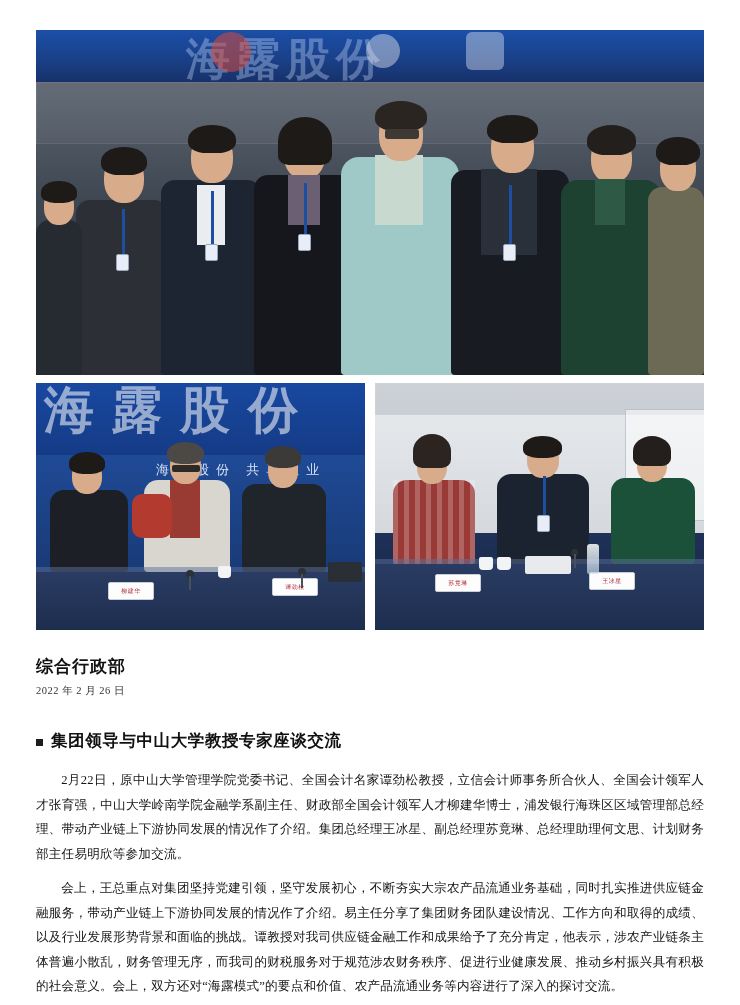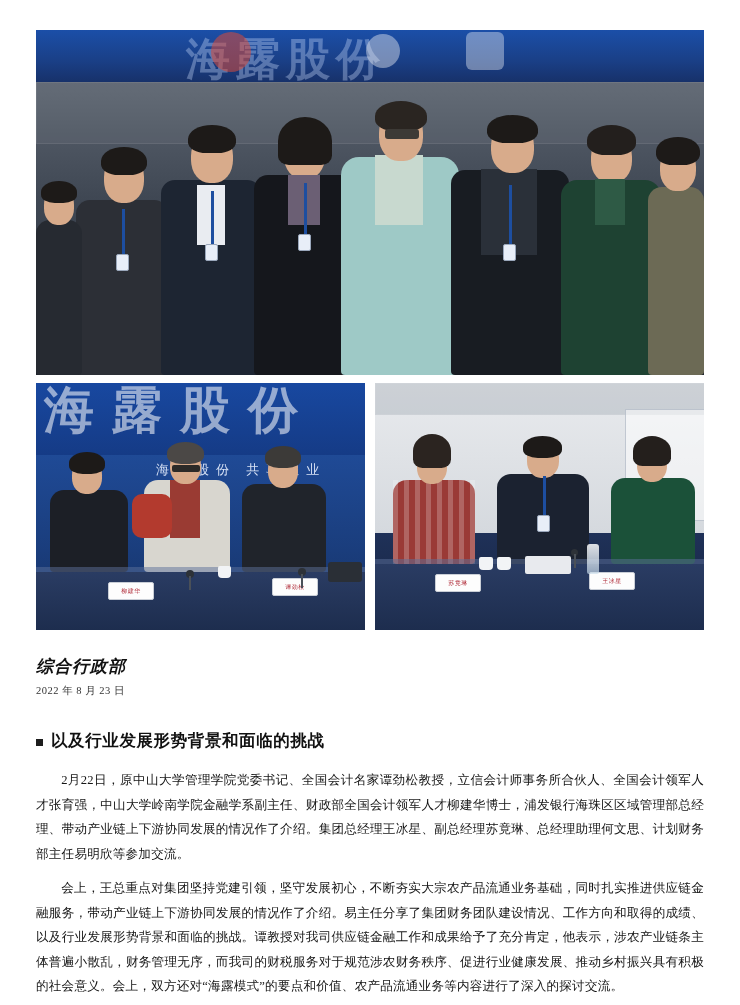--- a/index.html
+++ b/index.html
@@ -160,21 +160,20 @@
     margin-top: 26px;
   }
   .dept-block {
     line-height: 1.35;
   }
   .dept-name {
     font-size: 17px;
     font-weight: bold;
     letter-spacing: 1px;
     color: #111;
-    font-style: italic;
   }
   .dept-date {
     font-size: 10.5px;
     color: #333;
     margin-top: 5px;
     letter-spacing: .5px;
   }
   .issue-badge {
     background: #173e7c;
     color: #ffffff;
@@ -374,27 +373,27 @@
       <div class="mic-stem" style="left:199px;bottom:62px;height:14px;"></div>
       <div class="bottle" style="left:212px;bottom:56px;height:30px;"></div>
       <div class="cup" style="left:104px;bottom:60px;width:14px;height:13px;"></div>
       <div class="cup" style="left:122px;bottom:60px;width:14px;height:13px;"></div>
     </div>
   </div>
 
   <div class="meta-row">
     <div class="dept-block">
       <div class="dept-name">综合行政部</div>
-      <div class="dept-date">2022 年 8 月 23 日</div>
+      <div class="dept-date">2022 年 2 月 26 日</div>
     </div>
   </div>
 
   <div class="headline-row">
     <span class="bullet-square"></span>
-    <span class="headline">以及行业发展形势背景和面临的挑战</span>
+    <span class="headline">集团领导与中山大学教授专家座谈交流</span>
   </div>
 
   <div class="body-copy">
     <p>2月22日，原中山大学管理学院党委书记、全国会计名家谭劲松教授，立信会计师事务所合伙人、全国会计领军人才张育强，中山大学岭南学院金融学系副主任、财政部全国会计领军人才柳建华博士，浦发银行海珠区区域管理部总经理、带动产业链上下游协同发展的情况作了介绍。集团总经理王冰星、副总经理苏竟琳、总经理助理何文思、计划财务部主任易明欣等参加交流。</p>
     <p>会上，王总重点对集团坚持党建引领，坚守发展初心，不断夯实大宗农产品流通业务基础，同时扎实推进供应链金融服务，带动产业链上下游协同发展的情况作了介绍。易主任分享了集团财务团队建设情况、工作方向和取得的成绩、以及行业发展形势背景和面临的挑战。谭教授对我司供应链金融工作和成果给予了充分肯定，他表示，涉农产业链条主体普遍小散乱，财务管理无序，而我司的财税服务对于规范涉农财务秩序、促进行业健康发展、推动乡村振兴具有积极的社会意义。会上，双方还对“海露模式”的要点和价值、农产品流通业务等内容进行了深入的探讨交流。</p>
   </div>
 
 </div>
 
 </body></html>

